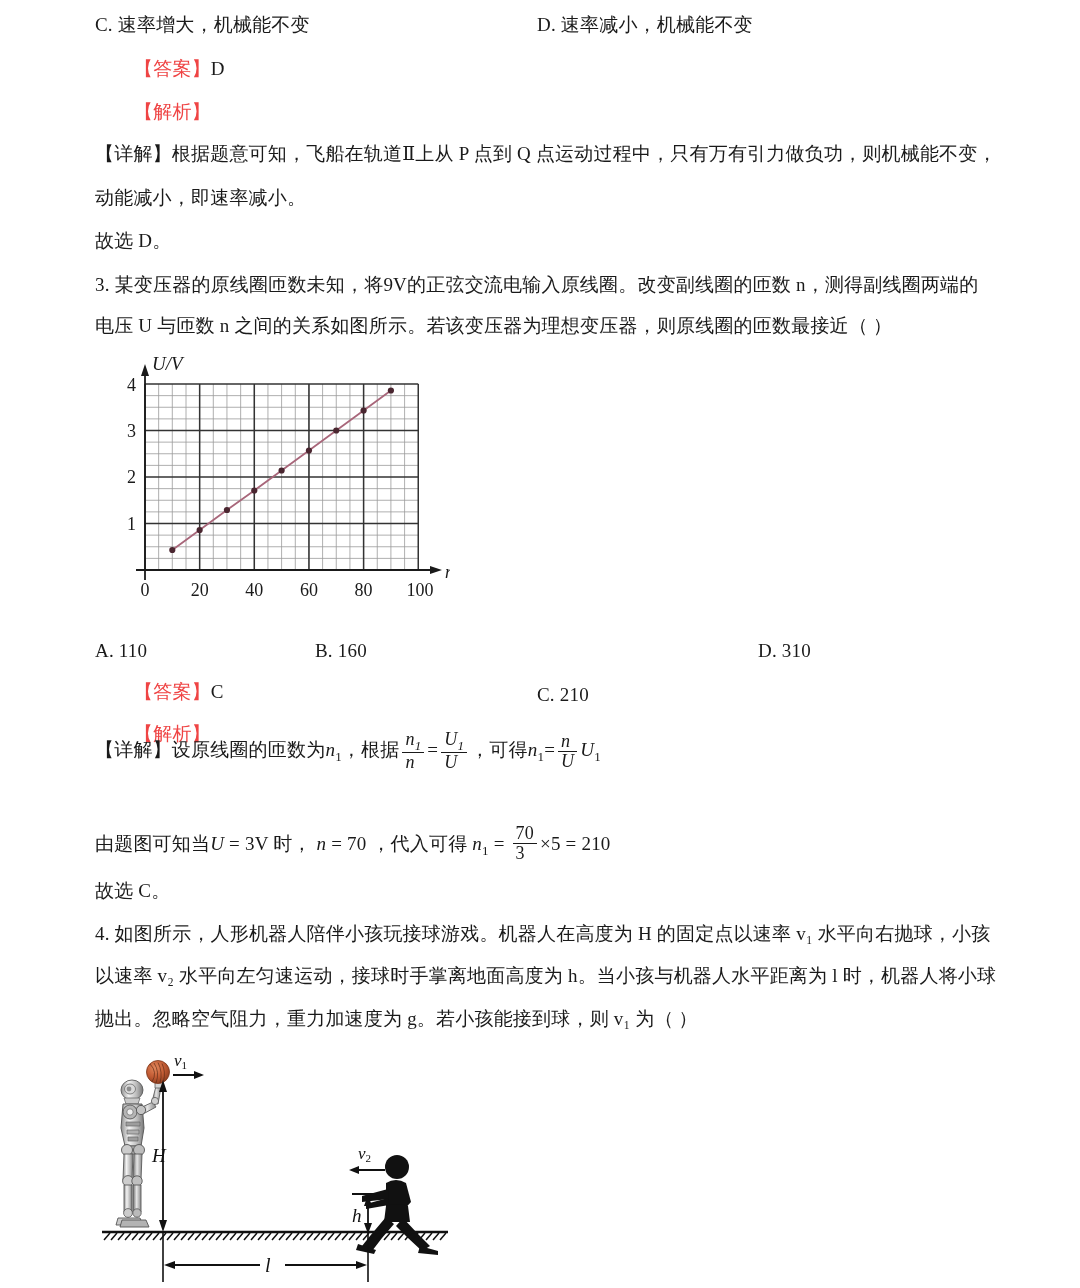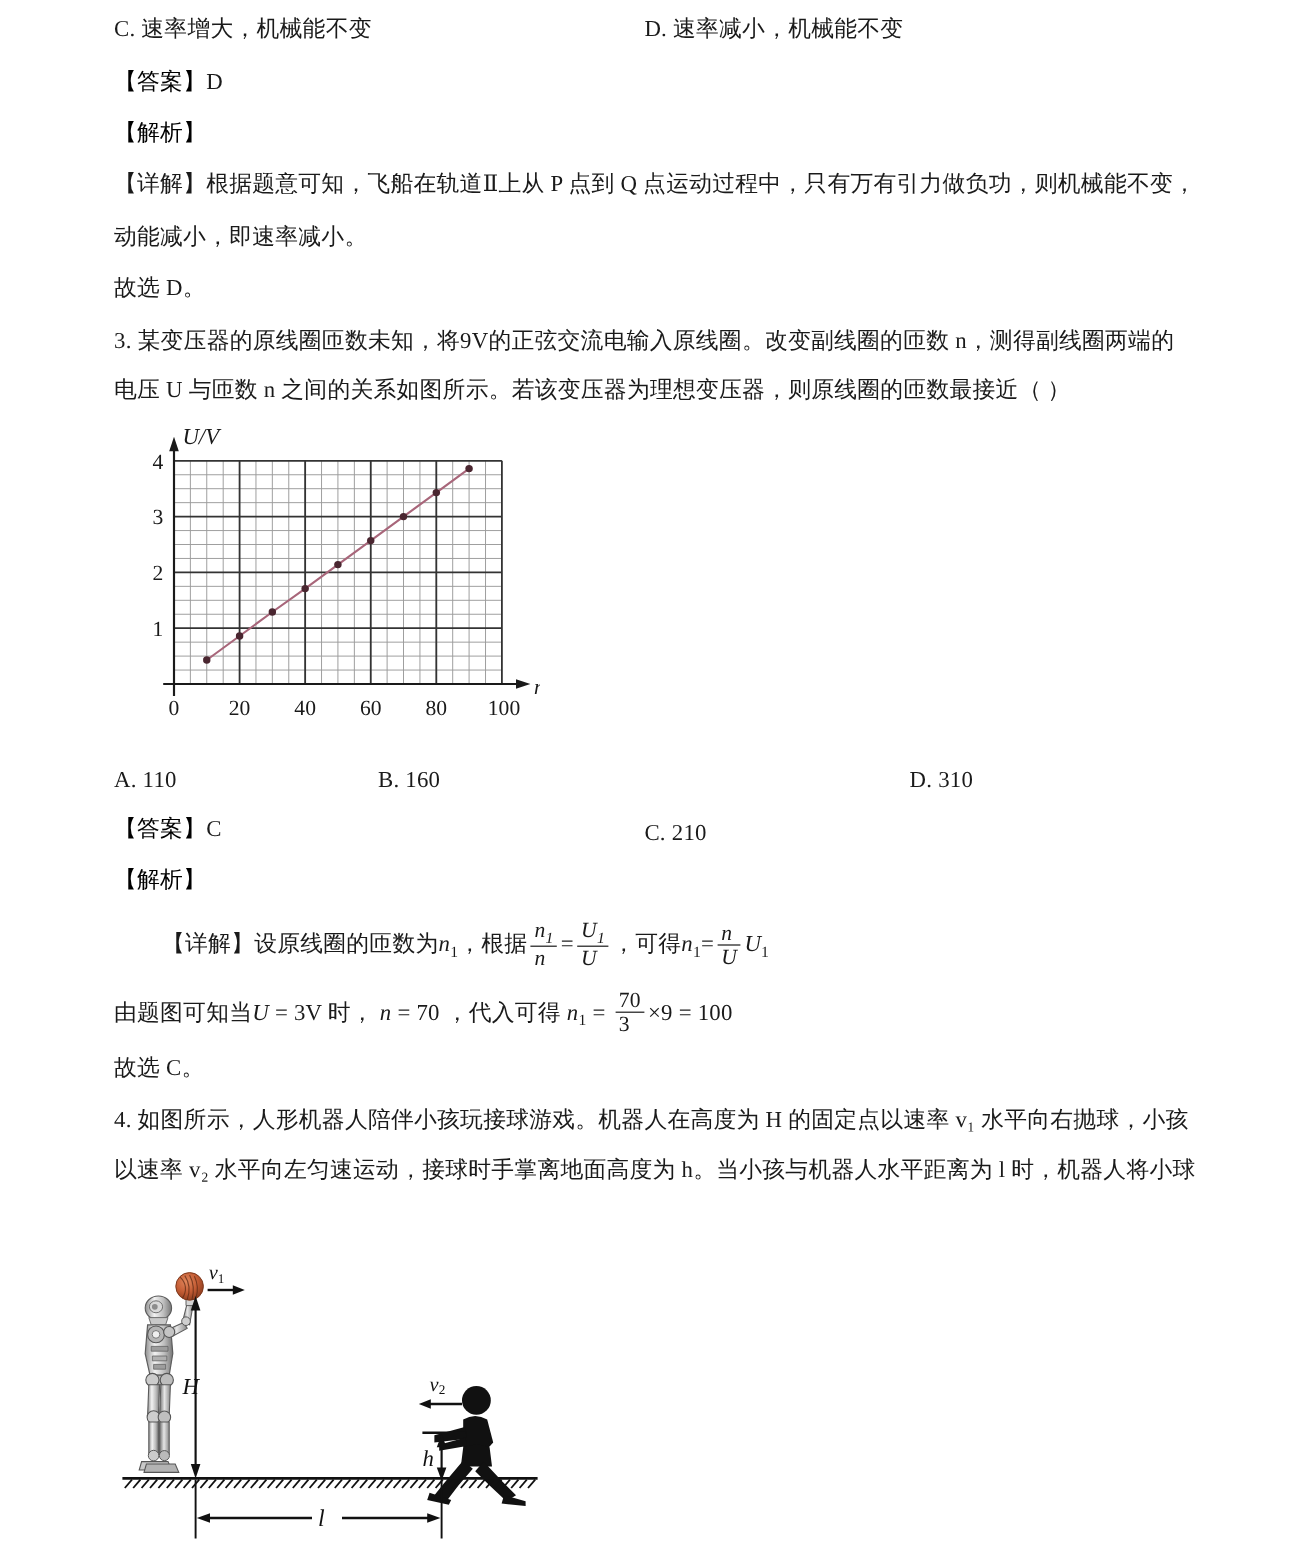--- a/index.html
+++ b/index.html
@@ -11,21 +11,21 @@
     overflow:hidden;
   }
   .page{position:relative;width:1080px;height:932px;padding:0;}
   .line{
     position:absolute;
     font-size:19px;
     line-height:26px;
     white-space:nowrap;
     letter-spacing:0.2px;
   }
-  .blue{color:#000000;}
+  .blue{color:#ef4444;margin-left:39px;}
   .ital{font-style:italic;font-family:"Liberation Serif",serif;}
   .subn{font-size:13px;vertical-align:sub;}
 
   
   .frac{
     display:inline-block;
     vertical-align:middle;
     font-style:italic;
     line-height:1.05;
     margin:0 3px;
@@ -169,32 +169,33 @@
   </div>
 
   <div class="line" style="left:95px;top:638px;"><span>A.</span> <span>110</span></div>
   <div class="line" style="left:315px;top:638px;"><span>B.</span> <span>160</span></div>
   <div class="line" style="left:537px;top:638px;margin-top:44px;"><span>C.</span> <span>210</span></div>
   <div class="line" style="left:758px;top:638px;"><span>D.</span> <span>310</span></div>
 
   <div class="line" style="left:95px;top:679px;"><span class="blue">【答案】</span><span>C</span></div>
   <div class="line blue" style="left:95px;top:721px;">【解析】</div>
 
-  <div class="line" style="left:95px;top:767px;margin-left:40px;">
+  <div class="line" style="left:95px;top:731px;">
     <span>【详解】</span><span>设原线圈的匝数为</span><span class="ital">n</span><span class="subn">1</span><span>，根据</span><span class="frac"><span class="num"><span>n</span><span class="subn">1</span></span><span class="den">n</span></span><span>=</span><span class="frac"><span class="num"><span>U</span><span class="subn">1</span></span><span class="den">U</span></span><span>，可得</span><span class="ital">n</span><span class="subn">1</span><span>=</span><span class="frac"><span class="num">n</span><span class="den">U</span></span><span class="ital">U</span><span class="subn">1</span>
   </div>
 
   <div class="line" style="left:95px;top:826px;">
-    <span>由题图可知当</span><span class="ital">U</span> <span>= 3V 时，</span> <span class="ital">n</span> <span>= 70 ，代入可得</span> <span class="ital">n</span><span class="subn">1</span> <span>=</span> <span class="frac up"><span class="num" style="font-style:normal;font-family:Liberation Serif, serif;">70</span><span class="den" style="font-style:normal;">3</span></span><span>×9 = 100</span>
+    <span>由题图可知当</span><span class="ital">U</span> <span>= 3V 时，</span> <span class="ital">n</span> <span>= 70 ，代入可得</span> <span class="ital">n</span><span class="subn">1</span> <span>=</span> <span class="frac up"><span class="num" style="font-style:normal;font-family:Liberation Serif, serif;">70</span><span class="den" style="font-style:normal;">3</span></span><span>×5 = 210</span>
   </div>
 
   <div class="line" style="left:95px;top:878px;">故选 C。</div>
 
   <div class="line" style="left:95px;top:921px;"><span>4.</span> <span>如图所示，人形机器人陪伴小孩玩接球游戏。机器人在高度为 H 的固定点以速率 v₁ 水平向右抛球，小孩</span></div>
   <div class="line" style="left:95px;top:963px;">以速率 v₂ 水平向左匀速运动，接球时手掌离地面高度为 h。当小孩与机器人水平距离为 l 时，机器人将小球</div>
+  <div class="line" style="left:95px;top:1006px;">抛出。忽略空气阻力，重力加速度为 g。若小孩能接到球，则 v₁ 为（      ）</div>
 
   <div class="diagram-wrap" style="left:100px;top:1050px;">
     <svg width="350" height="238" viewBox="0 0 350 238">
       <defs>
         <radialGradient id="ballg" cx="38%" cy="32%" r="72%">
           <stop offset="0%" stop-color="#e2875c"></stop>
           <stop offset="55%" stop-color="#c35c34"></stop>
           <stop offset="100%" stop-color="#8c3c1e"></stop>
         </radialGradient>
         <linearGradient id="metal" x1="0" y1="0" x2="1" y2="0">

